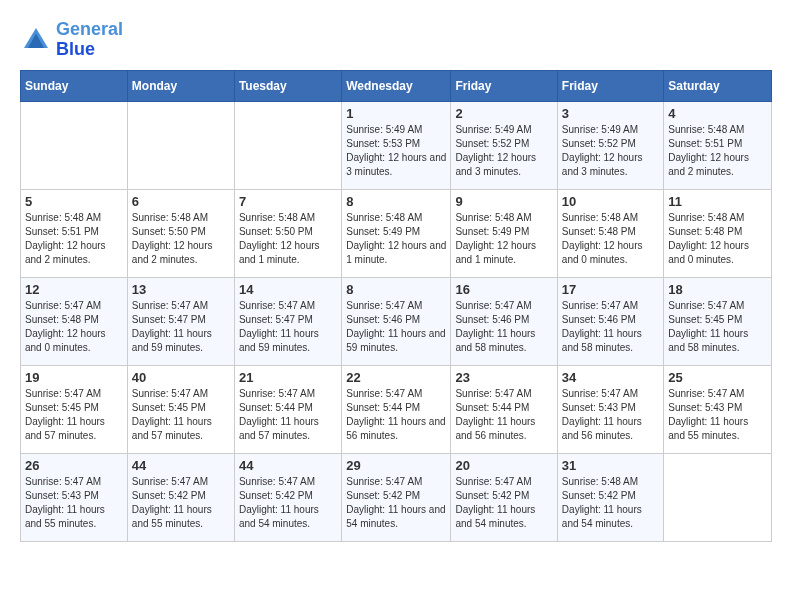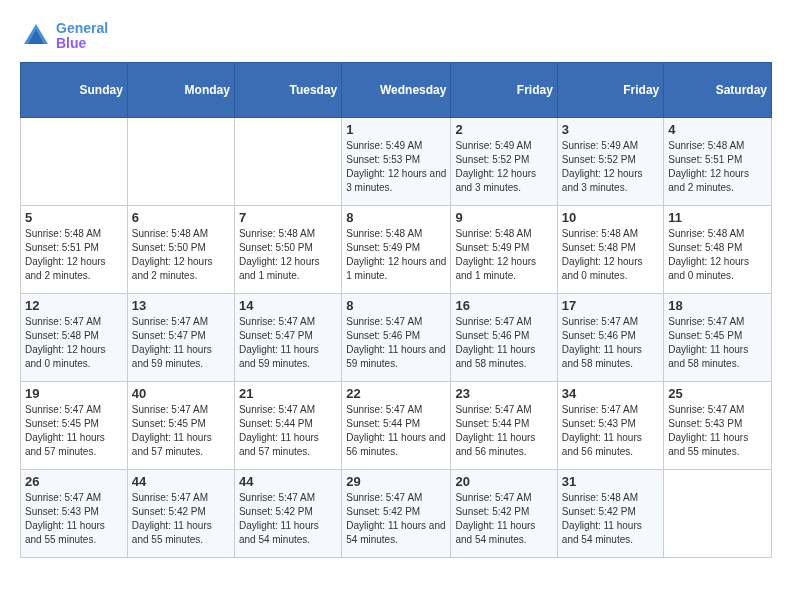--- a/index.html
+++ b/index.html
@@ -15,21 +15,21 @@
       justify-content: space-between;
       align-items: flex-start;
       margin-bottom: 10px;
     }
     .logo {
       display: flex;
       align-items: center;
       gap: 4px;
     }
     .logo-text {
-      font-size: 14px;
+      font-size: 18px;
       font-weight: bold;
       color: #333;
       line-height: 1.1;
     }
     .logo-text span {
       color: #4a90d9;
     }
     .logo-icon {
       width: 32px;
       height: 32px;
@@ -47,22 +47,22 @@
       color: #555;
     }
     table {
       width: 100%;
       border-collapse: collapse;
       font-size: 11px;
     }
     thead tr th {
       background-color: #3b6db5;
       color: #fff;
-      padding: 20px 4px;
-      text-align: right;
+      padding: 8px 4px;
+      text-align: left;
       font-size: 12px;
       font-weight: bold;
       border: 1px solid #2a5aa0;
       margin-left: 29px;
     }
     tbody tr td {
       border: 1px solid #ccc;
       vertical-align: top;
       padding: 4px;
       height: 88px;
@@ -91,21 +91,21 @@
 <body>
 
 <div class="header">
   <div class="logo">
     <svg class="logo-icon" viewBox="0 0 40 40">
       <polygon points="20,5 35,30 5,30" fill="#4a90d9"></polygon>
       <polygon points="20,12 30,30 10,30" fill="#2a6ab5"></polygon>
     </svg>
     <div class="logo-text">
       <div><span>General</span></div>
-      <div><span style="color:#8b5cf6">Blue</span></div>
+      <div><span style="color:#1d4ed8">Blue</span></div>
     </div>
   </div>
 </div>
 
 <table>
   <thead>
     <tr>
     <th>Sunday</th>
         <th>Monday</th>
         <th>Tuesday</th>

